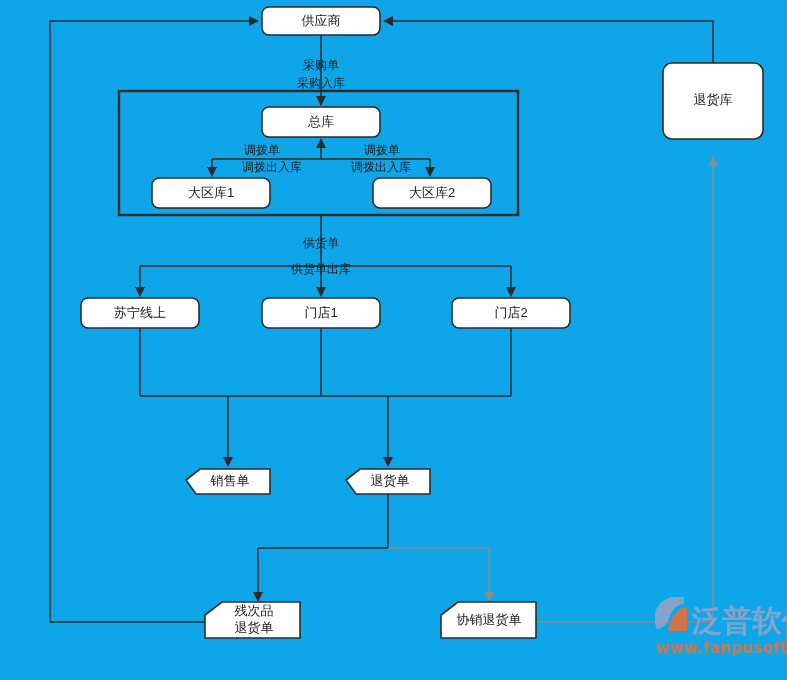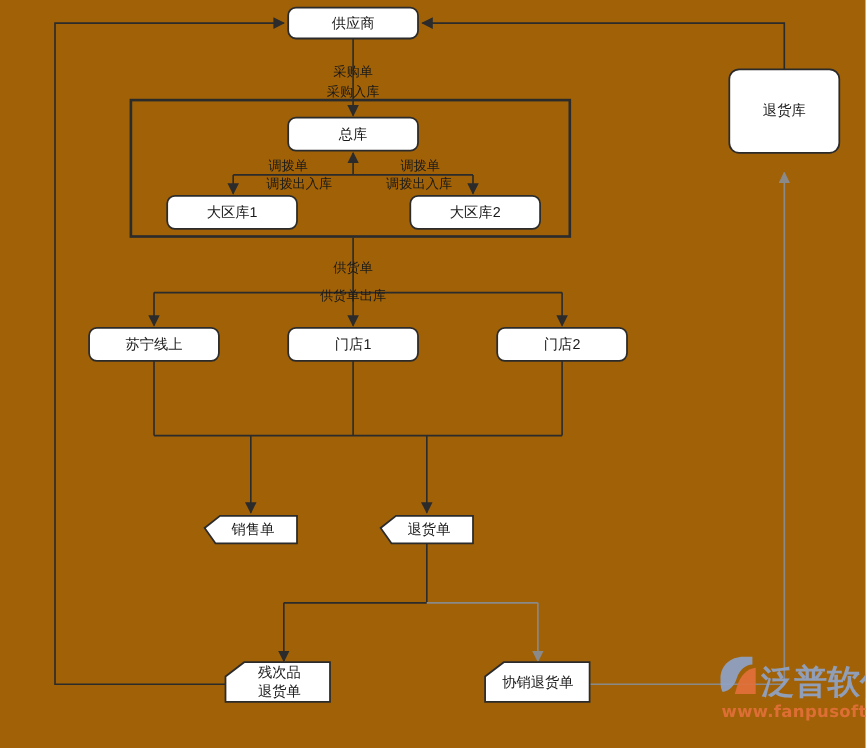--- a/index.html
+++ b/index.html
@@ -8,21 +8,21 @@
     padding: 0;
     background: #ffffff;
   }
   body {
     font-family: "Liberation Sans", "DejaVu Sans", sans-serif;
   }
   #canvas {
     position: relative;
     width: 787px;
     height: 680px;
-    background: #a16207;
+    background: #0ea5e9;
     overflow: hidden;
   }
   #diagram-svg {
     position: absolute;
     left: 0;
     top: 0;
     width: 787px;
     height: 680px;
   }
   .node-label {

